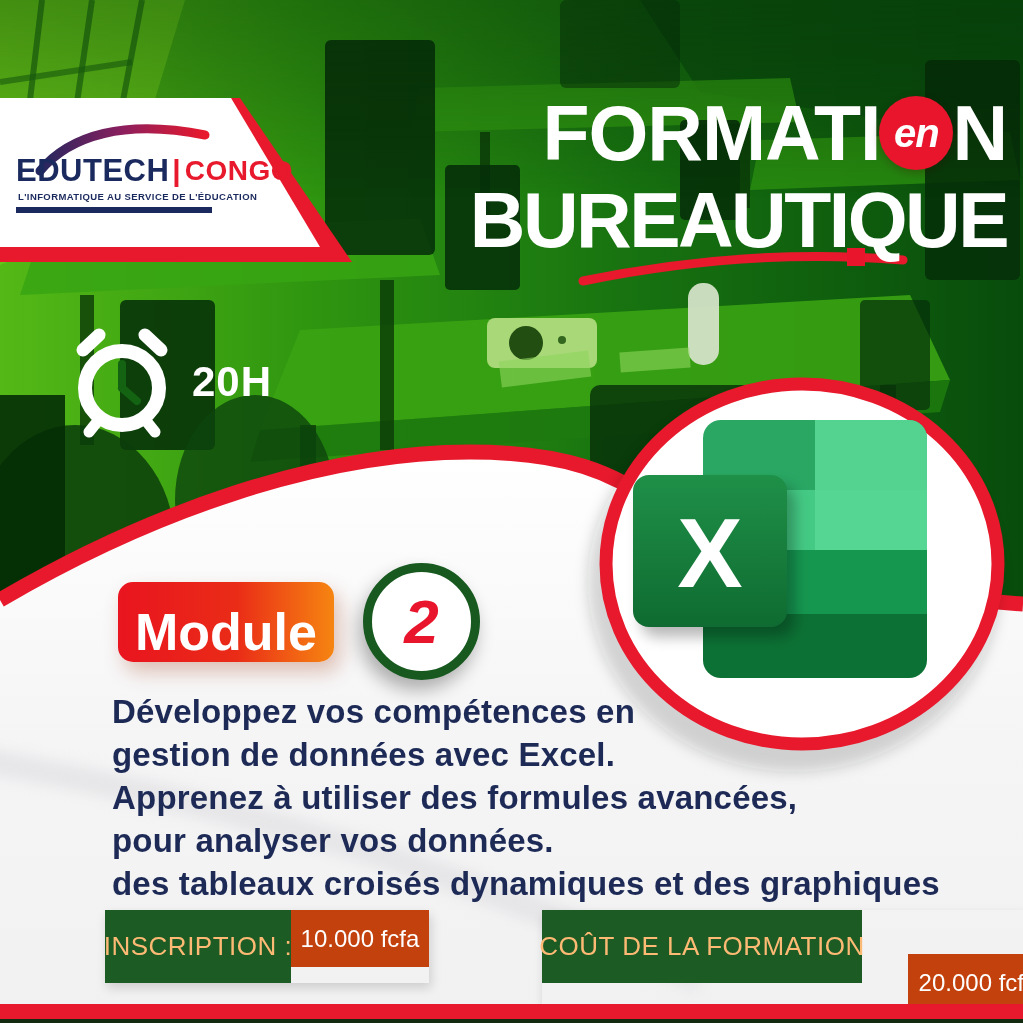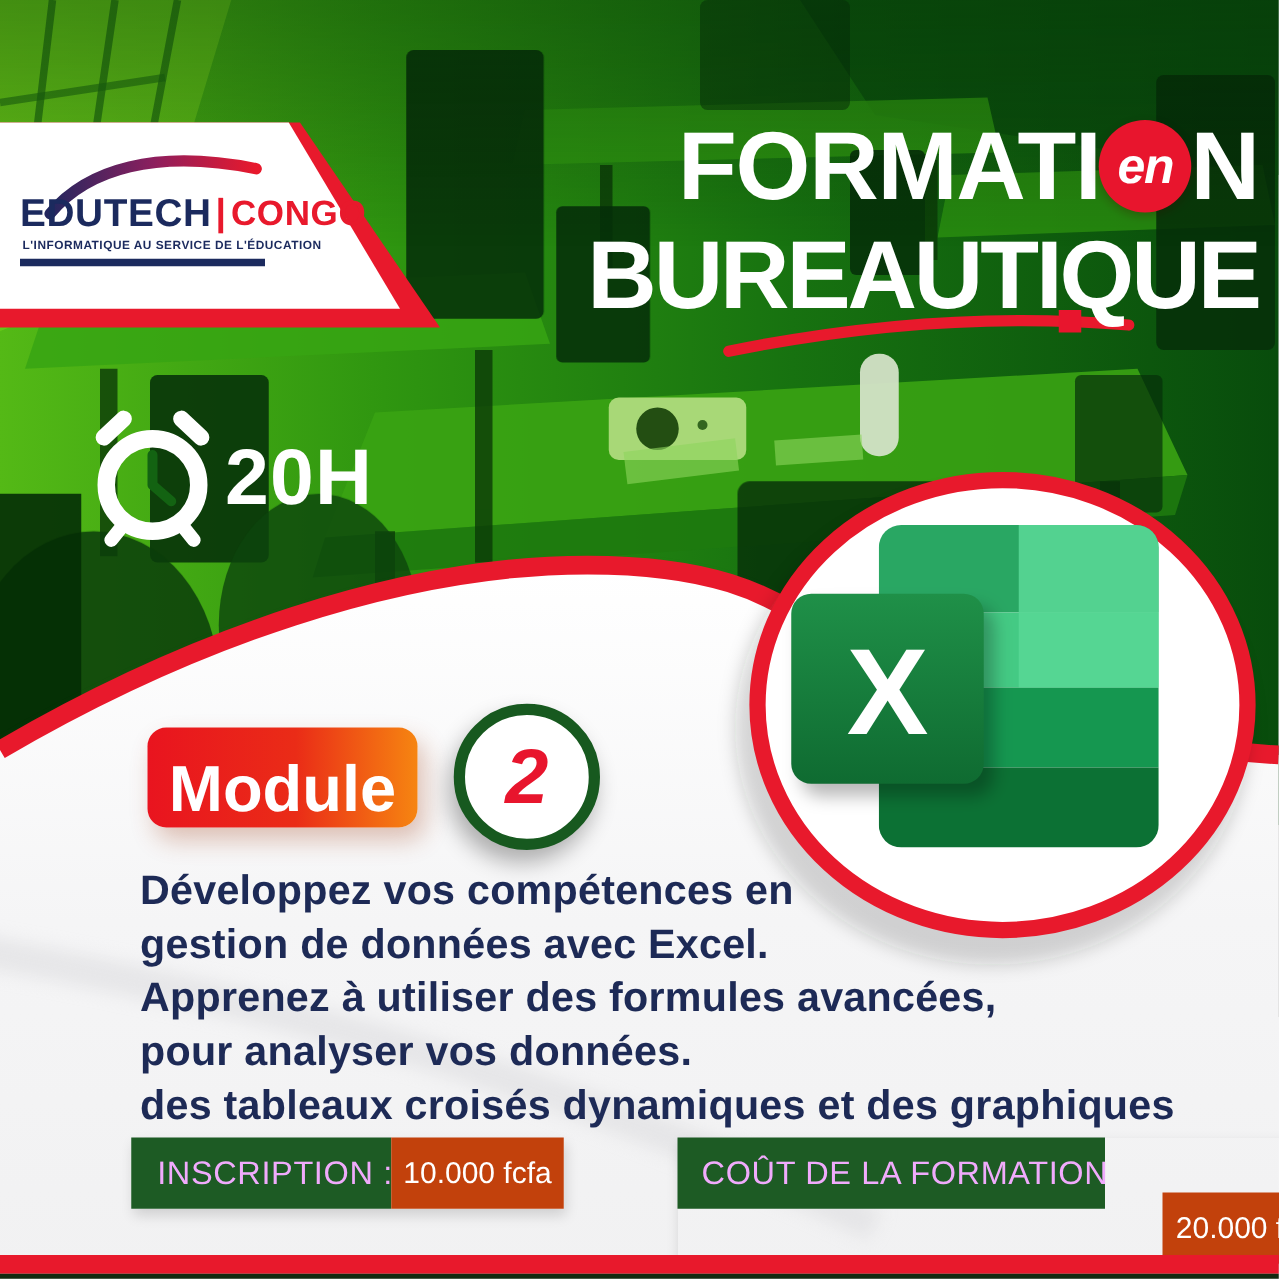--- a/index.html
+++ b/index.html
@@ -28,21 +28,21 @@
 
   
   .title{right:16px;top:90px;z-index:4;color:#fff;text-align:right;}
   .title-line1{display:flex;justify-content:flex-end;align-items:center;font-size:77px;font-weight:bold;letter-spacing:-1px;line-height:86px;}
   .en-badge{width:74px;height:74px;border-radius:50%;background:#e8152d;display:flex;align-items:center;justify-content:center;margin:0 -1px;box-shadow:0 3px 8px rgba(60,0,0,.25);}
   .en-badge span{font-size:40px;font-weight:bold;font-style:italic;line-height:1;}
   .title-line2{font-size:77px;font-weight:bold;letter-spacing:-2.5px;line-height:80px;margin-top:4px;}
 
   
   .duration{left:66px;top:326px;display:flex;align-items:center;z-index:3;}
-  .duration-text{color:#fff;font-size:63px;font-weight:bold;margin-left:2px;letter-spacing:1px;}
+  .duration-text{color:#fff;font-size:42px;font-weight:bold;margin-left:14px;letter-spacing:1px;}
 
   
   .module-row{left:118px;top:582px;width:420px;height:120px;z-index:3;}
   .module-box{
     position:absolute;left:0;top:0;width:216px;height:80px;border-radius:15px;
     background:linear-gradient(90deg,#e9141f 0%,#ea2c17 55%,#f68511 100%);
     display:flex;align-items:flex-end;justify-content:center;
     color:#fff;font-size:52px;font-weight:bold;
     box-shadow:6px 10px 20px rgba(160,60,20,.3);
   }
@@ -55,21 +55,21 @@
   .module-num span{color:#e8152d;font-size:62px;font-weight:bold;font-style:italic;line-height:1;}
 
   
   .descr{left:112px;top:690px;z-index:3;color:#1d2a56;font-size:33px;font-weight:bold;letter-spacing:.2px;}
   .descr .line{line-height:43px;white-space:nowrap;}
 
   
   .bar{top:910px;display:flex;z-index:3;box-shadow:2px 5px 10px rgba(0,0,0,.15);}
   .bar-left{left:105px;}
   .bar-right{left:542px;gap:46px;}
-  .bar .label{background:#1d5b24;color:#f0abfc;height:57px;display:flex;align-items:center;justify-content:center;font-size:26px;letter-spacing:.5px;white-space:nowrap;padding-left:22px;}
+  .bar .label{background:#1d5b24;color:#fdba74;height:73px;display:flex;align-items:center;justify-content:center;font-size:26px;letter-spacing:.5px;white-space:nowrap;}
   .bar .value{background:#c2410c;color:#fff;height:57px;display:flex;align-items:center;justify-content:center;font-size:24px;white-space:nowrap;}
   .bar-left .label{width:186px;}
   .bar-left .value{width:138px;}
   .bar-right .label{width:320px;}
   .bar-right .value{width:140px;margin-top:44px;}
 
   
   .footer-red{left:0;top:1004px;width:1023px;height:15px;background:#e8192c;z-index:5;}
   .footer-dark{left:0;top:1019px;width:1023px;height:4px;background:#132a10;z-index:5;}
 </style>

